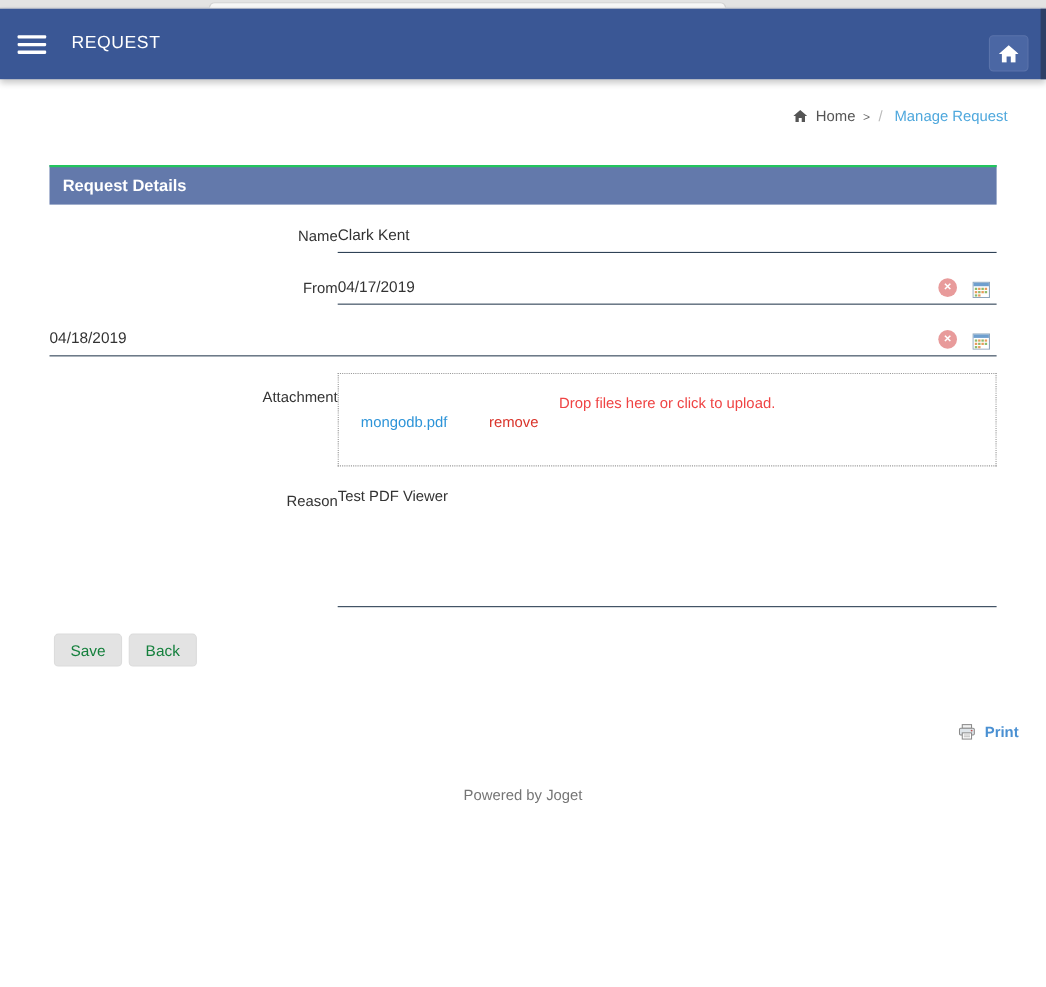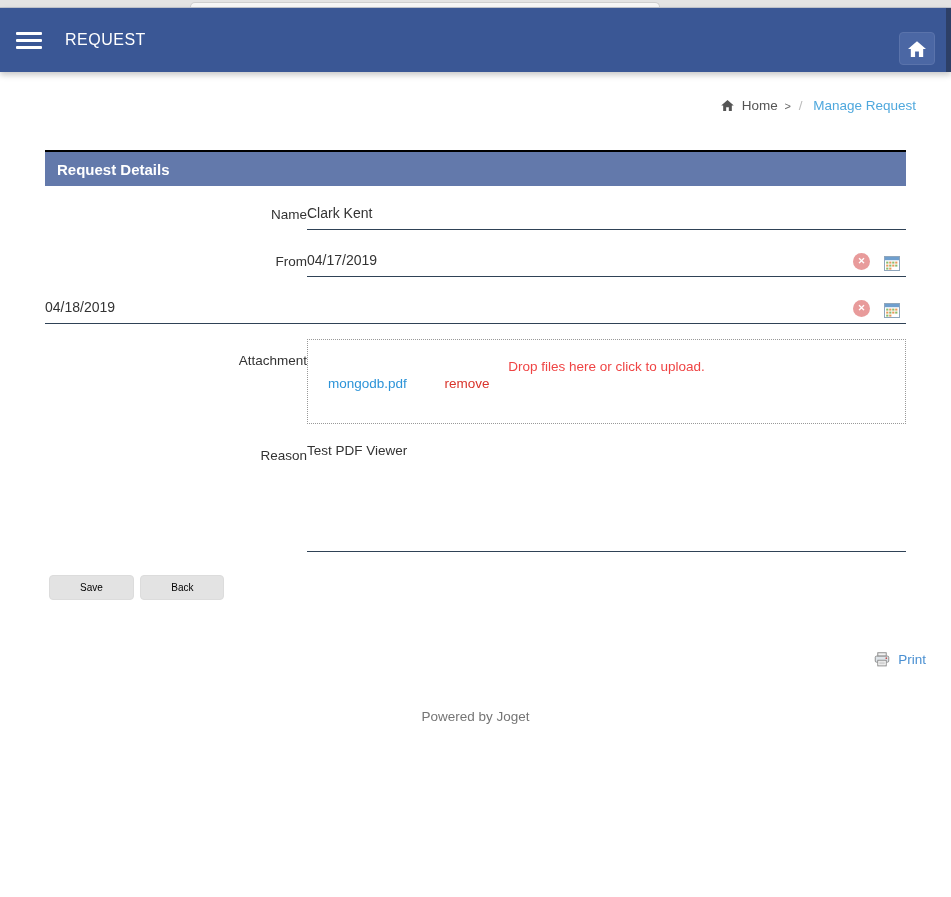--- a/index.html
+++ b/index.html
@@ -20,21 +20,21 @@
   
   .breadcrumb { margin-top:26px; text-align:right; padding-right:35px; font-size:13.5px; color:#555; }
   .breadcrumb .bc-home { color:#555; text-decoration:none; cursor:pointer; }
   .breadcrumb .bc-house { vertical-align:-1px; margin-right:4px; }
   .breadcrumb .sep1 { font-size:11px; color:#666; margin:0 4px 0 3px; }
   .breadcrumb .sep2 { color:#bbb; margin-right:7px; }
   .breadcrumb .bc-current { color:#4fa8dd; cursor:pointer; }
 
   
   .panel { margin:36px 45px 0; }
-  .panel-header { height:36px; background:#6379ab; border-top:2px solid #000000; display:flex; align-items:center; }
+  .panel-header { height:36px; background:#6379ab; border-top:2px solid #22c55e; display:flex; align-items:center; }
   .panel-header .panel-title { color:#fff; font-weight:bold; font-size:15px; padding-left:12px; }
 
   .form-body { padding-top:12px; }
   .row { display:flex; margin-bottom:15px; }
   .label { width:262px; flex-shrink:0; font-weight:normal; font-size:13.5px; color:#333; padding:9px 0 0 6px;text-align:right; }
   .label.top { padding-top:14px; }
   .field { flex:1; position:relative; }
   .text-input { width:100%; border:0; border-bottom:1px solid #2f4256; background:transparent; padding:7px 0 8px; font-size:14px; color:#333; outline:none; font-family:"Liberation Sans", sans-serif; }
 
   .clear-btn { position:absolute; right:36px; bottom:7px; width:17px; height:17px; border-radius:50%; background:#e89b9b; color:#fff; font-size:9px; font-weight:bold; line-height:17px; text-align:center; cursor:pointer; }
@@ -42,24 +42,24 @@
 
   .dropzone { border:1px dotted #999; padding:15px 20px 18px; min-height:85px; cursor:pointer; }
   .drop-text { text-align:center; font-size:13.5px; color:#ef4444; margin-top:4px; }
   .file-row { margin-top:2px; font-size:13.5px; }
   .file-link { color:#2d94d8; text-decoration:none; cursor:pointer; }
   .remove-link { color:#d9342b; text-decoration:none; margin-left:34px; cursor:pointer; }
 
   .reason-area { width:100%; height:113px; border:0; border-bottom:1px solid #2f4256; resize:none; font-size:13.5px; color:#333; font-family:"Liberation Sans", sans-serif; padding:4px 0 0; outline:none; background:transparent; }
 
   .btn-row { margin:19px 0 0 4px; }
-  .btn { display:inline-block; background:#e3e3e3; border:1px solid #dcdcdc; border-radius:4px; padding:6px 30px; font-size:10px; color:#000000; cursor:pointer; margin-right:2px; font-family:"Liberation Sans", sans-serif; }
+  .btn { display:inline-block; background:#e3e3e3; border:1px solid #dcdcdc; border-radius:4px; padding:6px 14px; font-size:14px; color:#15803d; cursor:pointer; margin-right:2px; font-family:"Liberation Sans", sans-serif; }
 
   .print-row { margin-top:52px; text-align:right; padding-right:25px; font-size:13.5px; }
-  .print-link { color:#4a90d2; text-decoration:none; cursor:pointer; }
+  .print-link { color:#4a90d2; text-decoration:none; cursor:pointer;font-weight:bold; }
   .print-link svg { vertical-align:-3px; margin-right:4px; }
 
   .powered { margin-top:42px; text-align:center; color:#757575; font-size:13.5px; }
 </style>
 </head>
 <body>
 
 <div class="top-strip">
   <div class="tab-remnant"></div>
 </div>

